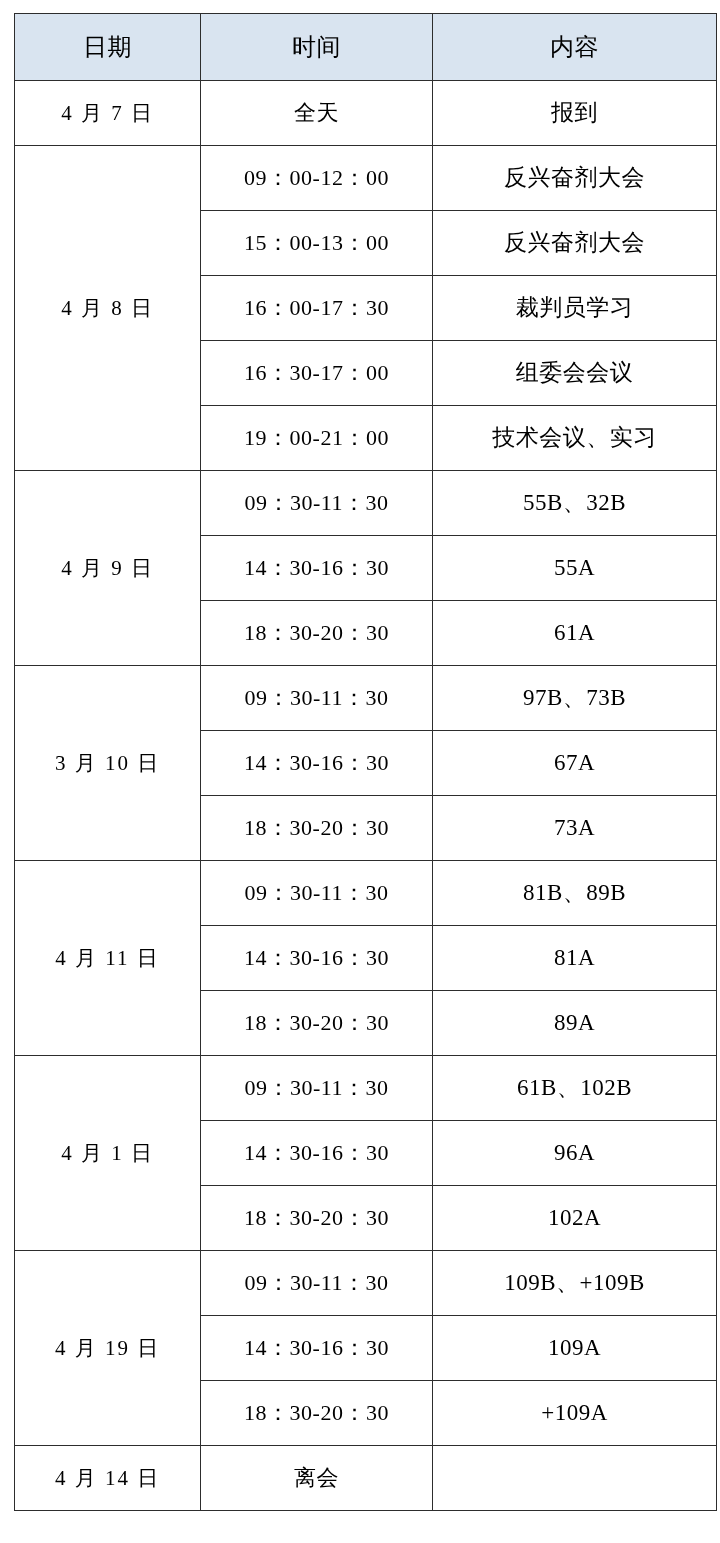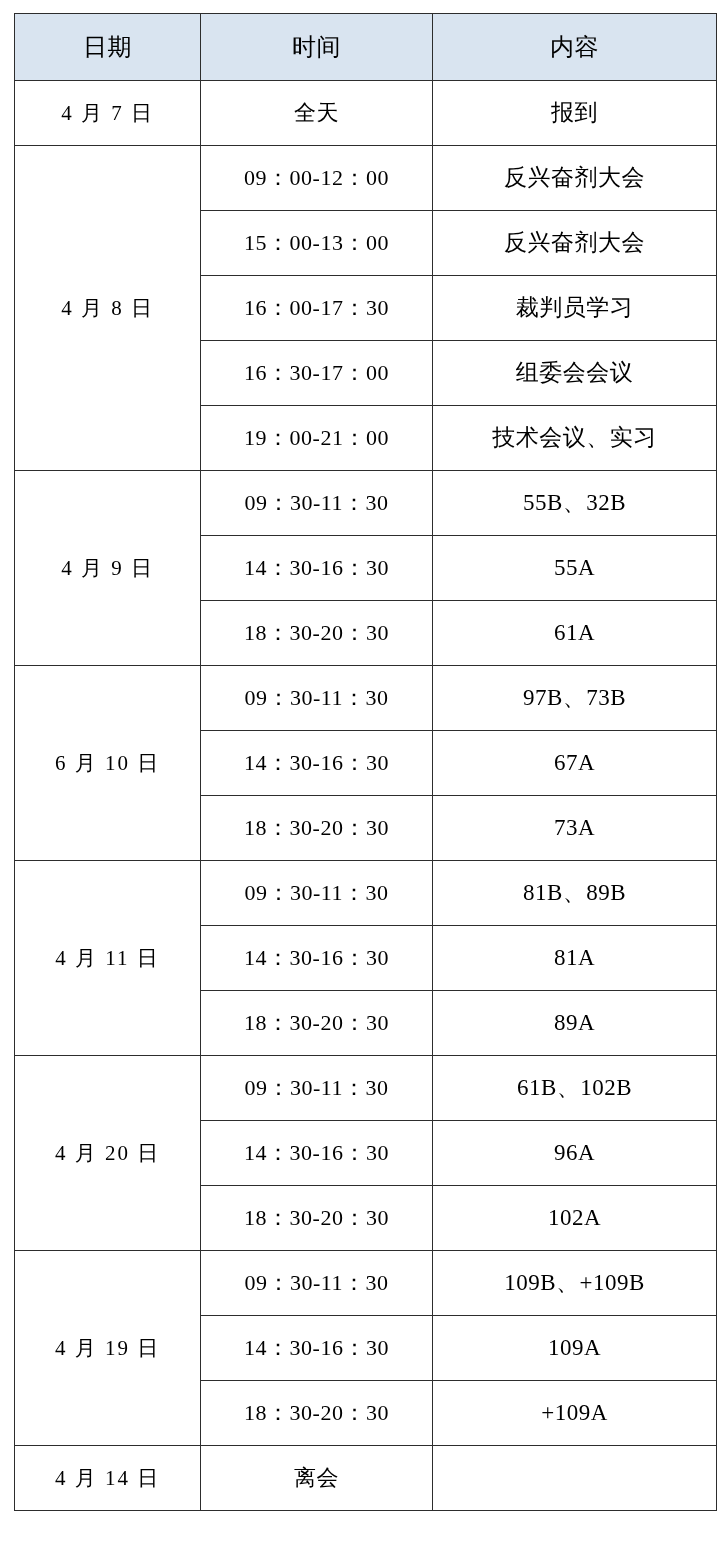--- a/index.html
+++ b/index.html
@@ -105,21 +105,21 @@
       </tr>
       <tr>
         <td class="time-cell">14：30-16：30</td>
         <td class="content-cell">55A</td>
       </tr>
       <tr>
         <td class="time-cell">18：30-20：30</td>
         <td class="content-cell">61A</td>
       </tr>
       <tr>
-        <td class="date-cell" rowspan="3">6 月 10 日</td>
+        <td class="date-cell" rowspan="3">3 月 10 日</td>
         <td class="time-cell">09：30-11：30</td>
         <td class="content-cell">97B、73B</td>
       </tr>
       <tr>
         <td class="time-cell">14：30-16：30</td>
         <td class="content-cell">67A</td>
       </tr>
       <tr>
         <td class="time-cell">18：30-20：30</td>
         <td class="content-cell">73A</td>
@@ -131,21 +131,21 @@
       </tr>
       <tr>
         <td class="time-cell">14：30-16：30</td>
         <td class="content-cell">81A</td>
       </tr>
       <tr>
         <td class="time-cell">18：30-20：30</td>
         <td class="content-cell">89A</td>
       </tr>
       <tr>
-        <td class="date-cell" rowspan="3">4 月 20 日</td>
+        <td class="date-cell" rowspan="3">4 月 1 日</td>
         <td class="time-cell">09：30-11：30</td>
         <td class="content-cell">61B、102B</td>
       </tr>
       <tr>
         <td class="time-cell">14：30-16：30</td>
         <td class="content-cell">96A</td>
       </tr>
       <tr>
         <td class="time-cell">18：30-20：30</td>
         <td class="content-cell">102A</td>

